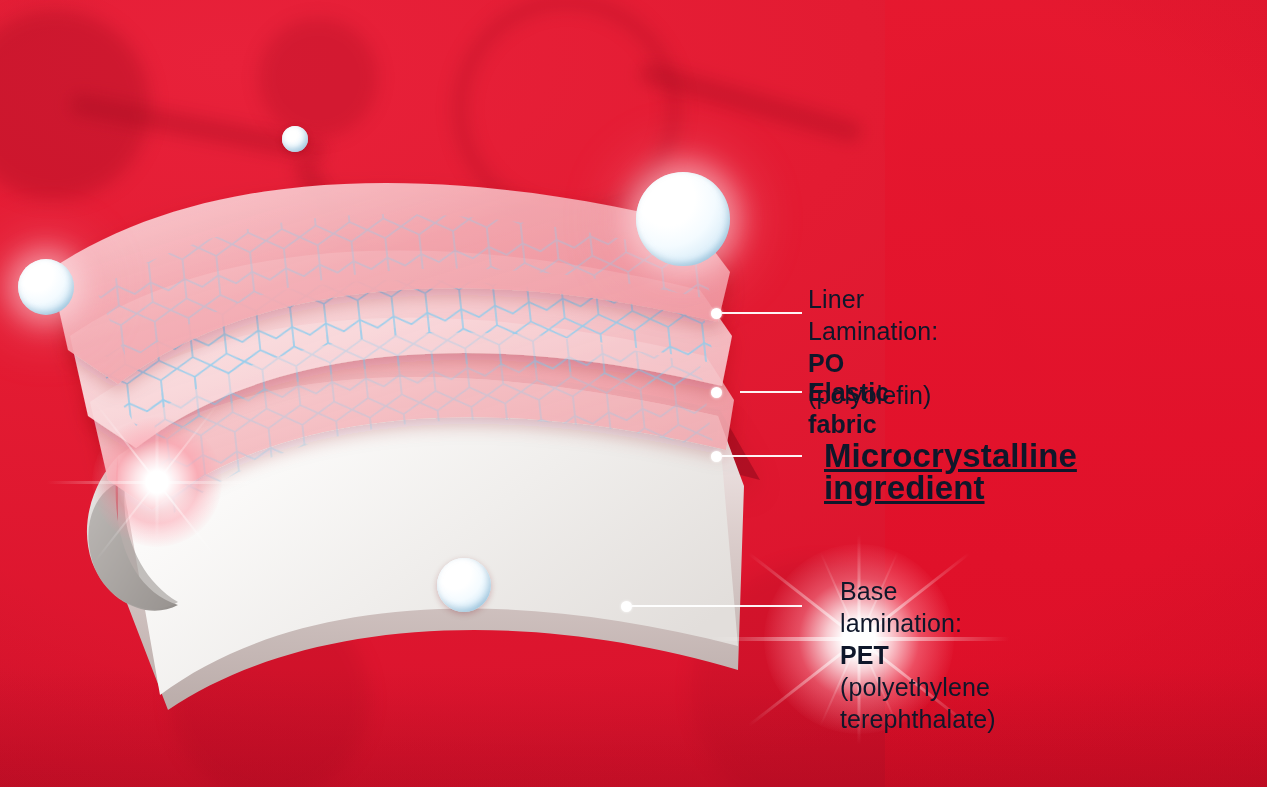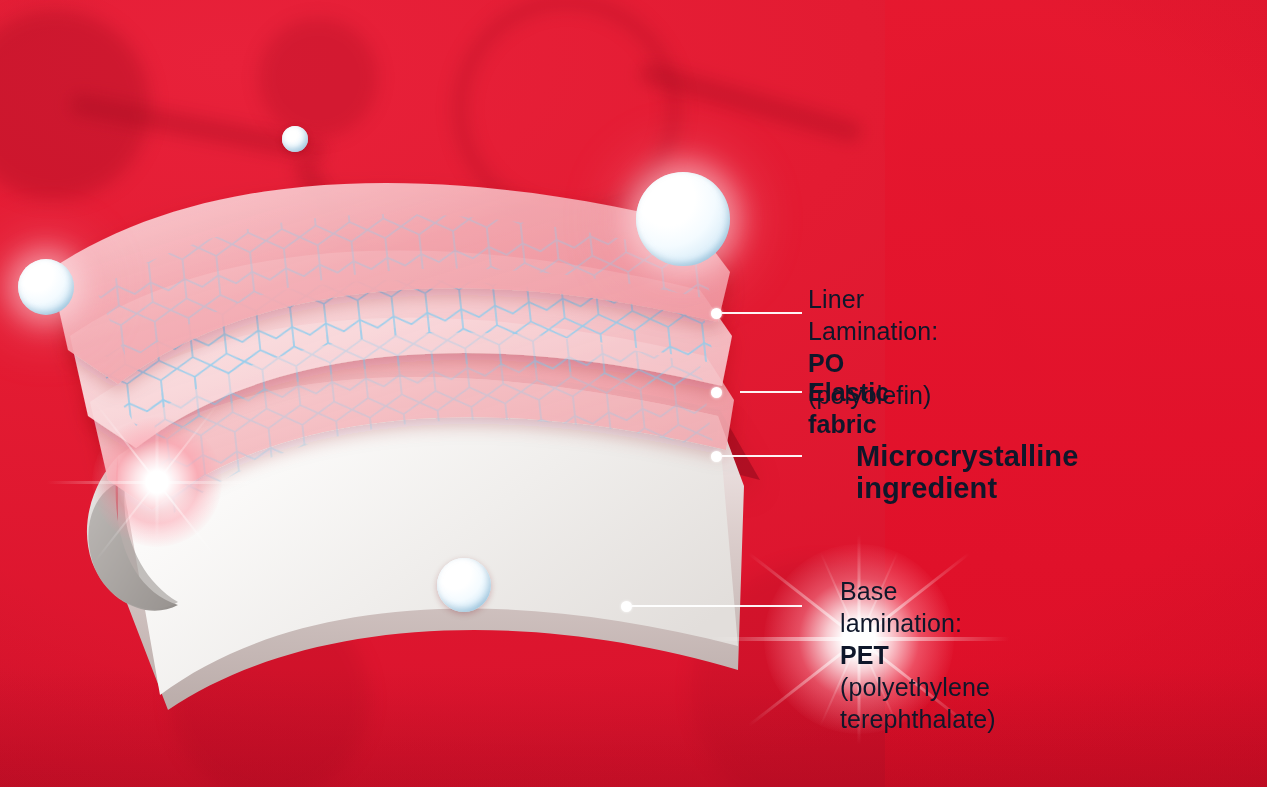--- a/index.html
+++ b/index.html
@@ -264,21 +264,21 @@
     <span class="c-dot" style="left:711px;top:387px;"></span>
     <span class="c-line" style="left:740px;top:391px;width:62px;"></span>
     <div class="c-text" style="left:808px;top:376px;font-size:25px;line-height:32px;">
       <span class="l2"><b>Elastic fabric</b></span>
     </div>
   </div>
 
   <div class="callout">
     <span class="c-dot" style="left:711px;top:451px;"></span>
     <span class="c-line" style="left:722px;top:455px;width:80px;"></span>
-    <div class="c-text" style="left:856px;top:440px;font-size:29px;line-height:32px;">
+    <div class="c-text" style="left:824px;top:440px;font-size:33px;line-height:32px;text-decoration:underline;">
       <span class="l2"><b>Microcrystalline ingredient</b></span>
     </div>
   </div>
 
   <div class="callout">
     <span class="c-dot" style="left:621px;top:601px;"></span>
     <span class="c-line" style="left:632px;top:605px;width:170px;"></span>
     <div class="c-text" style="left:840px;top:575px;font-size:25px;line-height:32px;">
       <span class="l1 t-reg">Base lamination:</span>
       <span class="l2"><b>PET</b><span class="t-reg"> (polyethylene terephthalate)</span></span>

